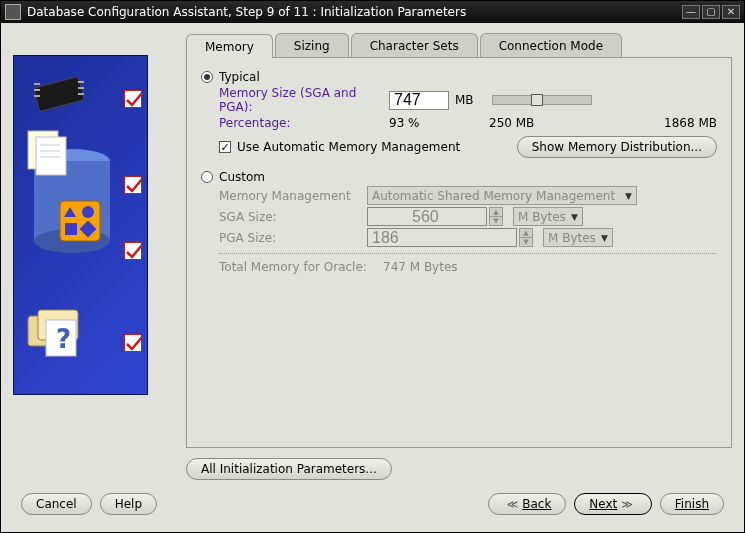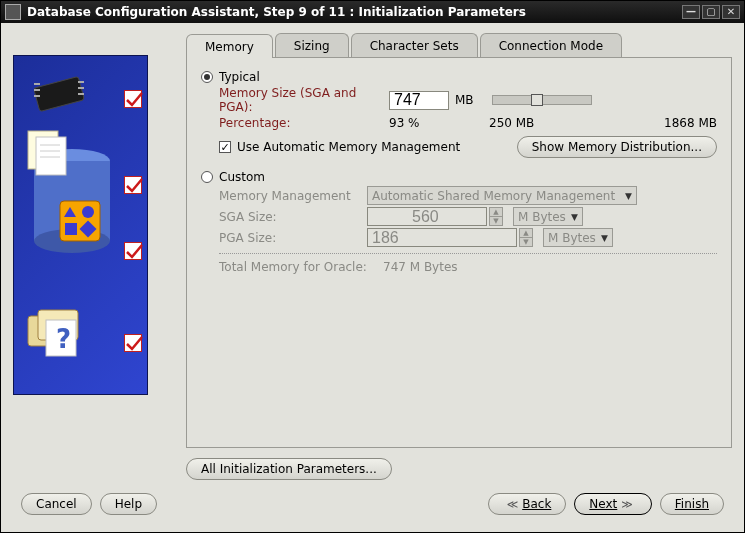--- a/index.html
+++ b/index.html
@@ -1,35 +1,35 @@
 <!DOCTYPE html>
 <html><head>
 <meta charset="utf-8">
 <style>
   * { box-sizing: border-box; }
   html, body { margin:0; padding:0; font-family: "DejaVu Sans","Liberation Sans",Arial,sans-serif; font-size:12px; color:#000; user-select:none; }
   .window { width:745px; height:533px; background:#e2e2dc; border:1px solid #000; display:flex; flex-direction:column; }
-  .titlebar { height:22px; background:linear-gradient(to bottom,#2a2a2a,#0f0f0f); color:#fff; display:flex; align-items:center; font-weight:bold; font-size:12px; padding:0 4px; }
+  .titlebar { height:22px; background:linear-gradient(to bottom,#2a2a2a,#0f0f0f); color:#fff; display:flex; align-items:center; font-weight:normal; font-size:12px; padding:0 4px; }
   .titlebar .appicon { width:16px; height:16px; background:#555; border:1px solid #aaa; margin-right:6px; }
   .titlebar .title-text { flex:1; }
   .titlebar .winbtn { width:18px; height:14px; margin-left:2px; border:1px solid #777; background:#333; text-align:center; line-height:12px; font-size:10px; color:#ddd; cursor:default; }
   .content { flex:1; padding:10px 12px 4px 12px; display:flex; flex-direction:column; }
   .upper { flex:1; display:flex; flex-direction:row; gap:18px; }
   .sidebar-wrap { width:155px; padding-top:22px; }
   .sidebar { width:135px; height:340px; background:linear-gradient(135deg,#1c2e9a,#2f45d0); border:1px solid #0c1350; position:relative; }
   .sidebar svg { position:absolute; left:0; top:0; }
   .checkmark { position:absolute; width:18px; height:18px; background:#fff; border:1px solid #c02020; display:flex; align-items:center; justify-content:center; }
   .checkmark svg { width:18px; height:18px; }
   .main { flex:1; display:flex; flex-direction:column; }
   .tabs { height:24px; display:flex; gap:2px; margin-bottom:0; }
   .tab { display:flex; align-items:center; justify-content:center; padding:0 18px; background:#cfcfc9; border:1px solid #9a9a94; border-bottom:none; font-size:12px; border-radius:6px 6px 0 0; }
   .tab.active { background:#e2e2dc; position:relative; top:1px; }
   .panel { border:1px solid #9a9a94; background:#e2e2dc; padding:10px 14px 10px 14px; flex:1; }
   .form-row { display:flex; align-items:center; margin:2px 0; font-size:12px; }
-  .form-row .lbl { width:170px; color:#7f1d1d; }
+  .form-row .lbl { width:170px; color:#4c1d95; }
   .form-row.disabled { color:#8a8a85; }
   .form-row.disabled .lbl { color:#8a8a85; }
   .radio { width:12px; height:12px; border-radius:50%; border:1px solid #555; background:#fff; margin-right:6px; display:inline-flex; align-items:center; justify-content:center; }
   .radio .dot { width:6px; height:6px; border-radius:50%; background:#333; }
   .checkbox { width:12px; height:12px; border:1px solid #555; background:#fff; margin-right:6px; display:inline-flex; align-items:center; justify-content:center; }
   .checkbox .tick { color:#000; font-size:11px; line-height:11px; }
   .text-input { width:60px; height:19px; border:1px solid #88887e; background:#fff; padding:1px 4px; font-size:16px; }
   .text-input.disabled { background:#e2e2dc; color:#8a8a85; }
   .spinner { width:14px; display:flex; flex-direction:column; border:1px solid #9a9a94; height:19px; margin-left:2px; }
   .spinner div { flex:1; background:#cfcfc9; font-size:7px; text-align:center; line-height:8px; border-bottom:1px solid #9a9a94; }

